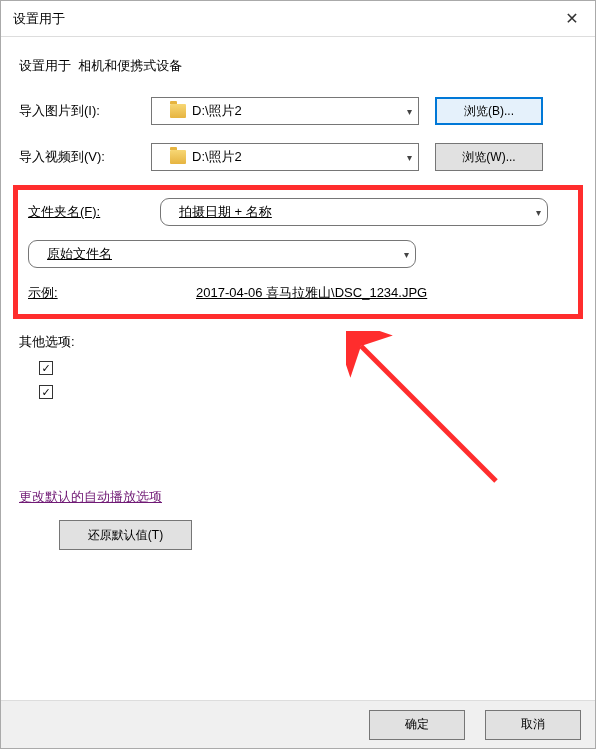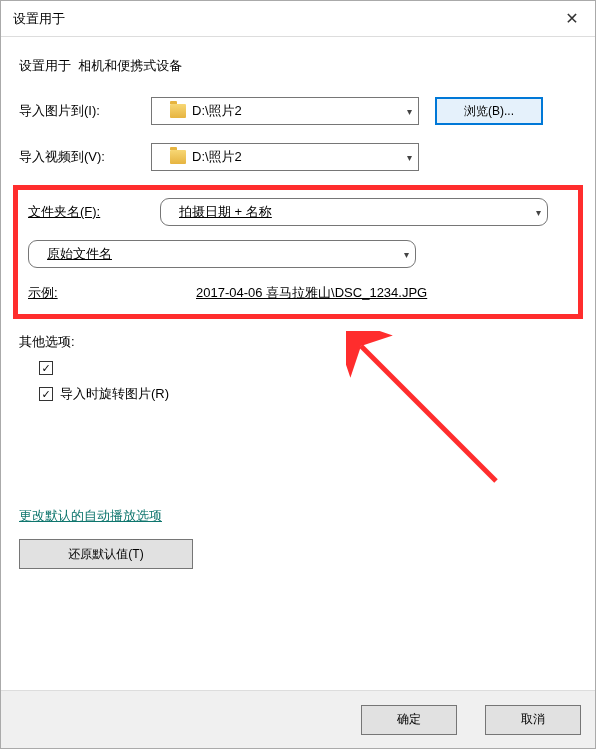--- a/index.html
+++ b/index.html
@@ -106,64 +106,65 @@
       padding: 8px 10px 10px 10px;
       margin: -4px -6px 14px -6px;
     }
     .highlight-box .row { margin-bottom: 14px; text-decoration: underline; }
     .highlight-box .row:last-child { margin-bottom: 0; }
     .example-text {
       flex: 1;
       padding: 2px 0;
       margin-left: 36px;
     }
-    .other-options { margin-top: 6px; margin-bottom: 24px; }
+    .other-options { margin-top: 6px; margin-bottom: 9px; }
     .checkbox-row {
       display: flex;
       align-items: center;
       margin: 10px 0 0 20px;
       gap: 7px;
     }
     .checkbox {
       width: 14px;
       height: 14px;
       border: 1px solid #333;
       display: flex;
       align-items: center;
       justify-content: center;
       font-size: 11px;
       line-height: 1;
       color: #000;
       background: #fff;
     }
     .link {
-      color: #0f766e;
+      color: #701a75;
       text-decoration: underline;
       cursor: pointer;
       display: inline-block;
       margin-top: 80px;
       margin-bottom: 14px;
     }
     .restore-btn {
-      width: 174px;
+      width: 133px;
       height: 30px;
+      margin-left: 40px;
     }
     .footer {
       position: absolute;
       bottom: 0;
       left: 0;
       right: 0;
-      height: 58px;
+      height: 48px;
       background: #f0f0f0;
       border-top: 1px solid #ddd;
       display: flex;
       align-items: center;
       justify-content: flex-end;
       padding-right: 14px;
-      gap: 28px;
+      gap: 20px;
     }
     .footer .btn { width: 96px; height: 30px; background: #e1e1e1; }
     .arrow-annotation {
       position: absolute;
       left: 345px;
       top: 330px;
       width: 160px;
       height: 160px;
       pointer-events: none;
     }
@@ -197,20 +198,23 @@
     </button>
   </div>
 
   <div class="row">
     <div class="label">导入视频到(V):</div>
     <div class="combo mid">
       <span class="folder-icon"></span>
       <span>D:\照片2</span>
       <span class="arrow">▾</span>
     </div>
+    <button class="btn browse-btn">
+      <span>浏览(W)...</span>
+    </button>
   </div>
 
   <div class="highlight-box">
     <div class="row">
       <div class="label">文件夹名(F):</div>
       <div class="combo full">
         <span>拍摄日期 + 名称</span>
         <span class="arrow">▾</span>
       </div>
     </div>
@@ -226,21 +230,20 @@
     </div>
   </div>
 
   <div class="other-options">
     <div>其他选项:</div>
     <div class="checkbox-row">
       <div class="checkbox">✓</div>
     </div>
     <div class="checkbox-row">
       <div class="checkbox">✓</div>
-      <span>导入时旋转图片(R)</span>
     </div>
   </div>
 
   <a class="link">更改默认的自动播放选项</a>
 
   <div>
     <button class="btn restore-btn">
       <span>还原默认值(T)</span>
     </button>
   </div>

